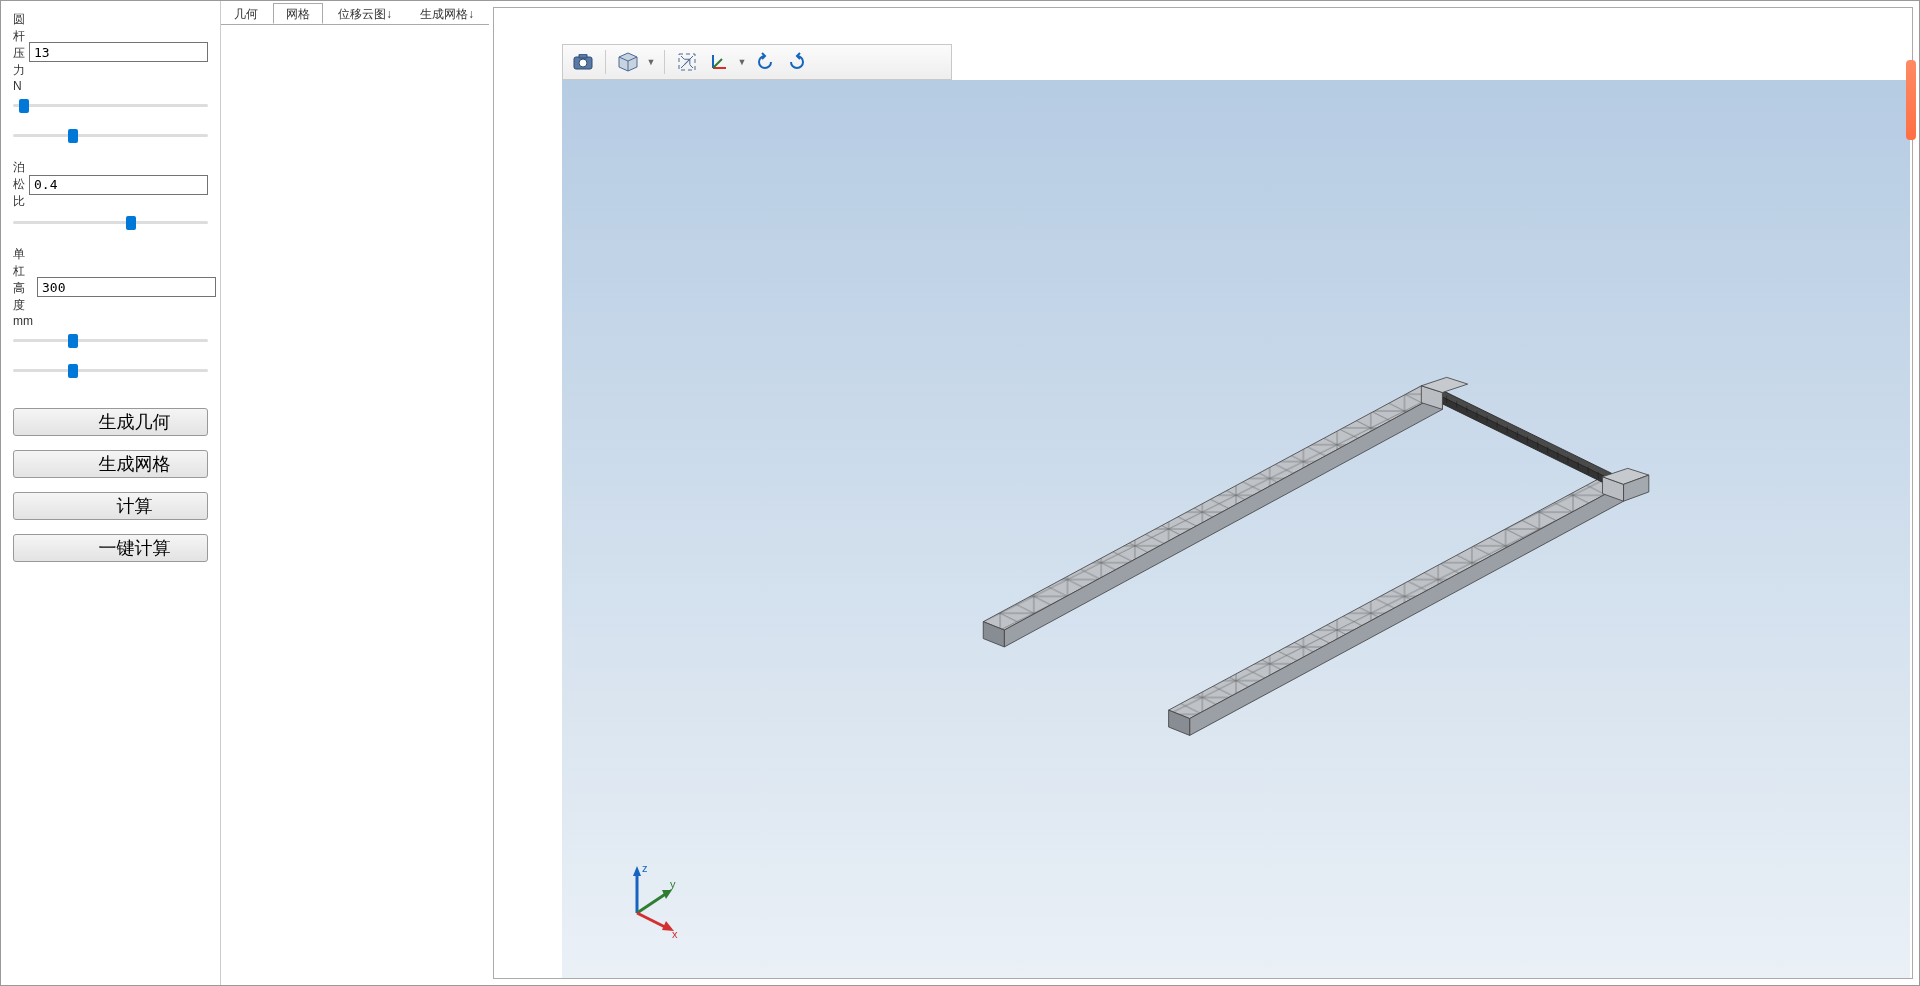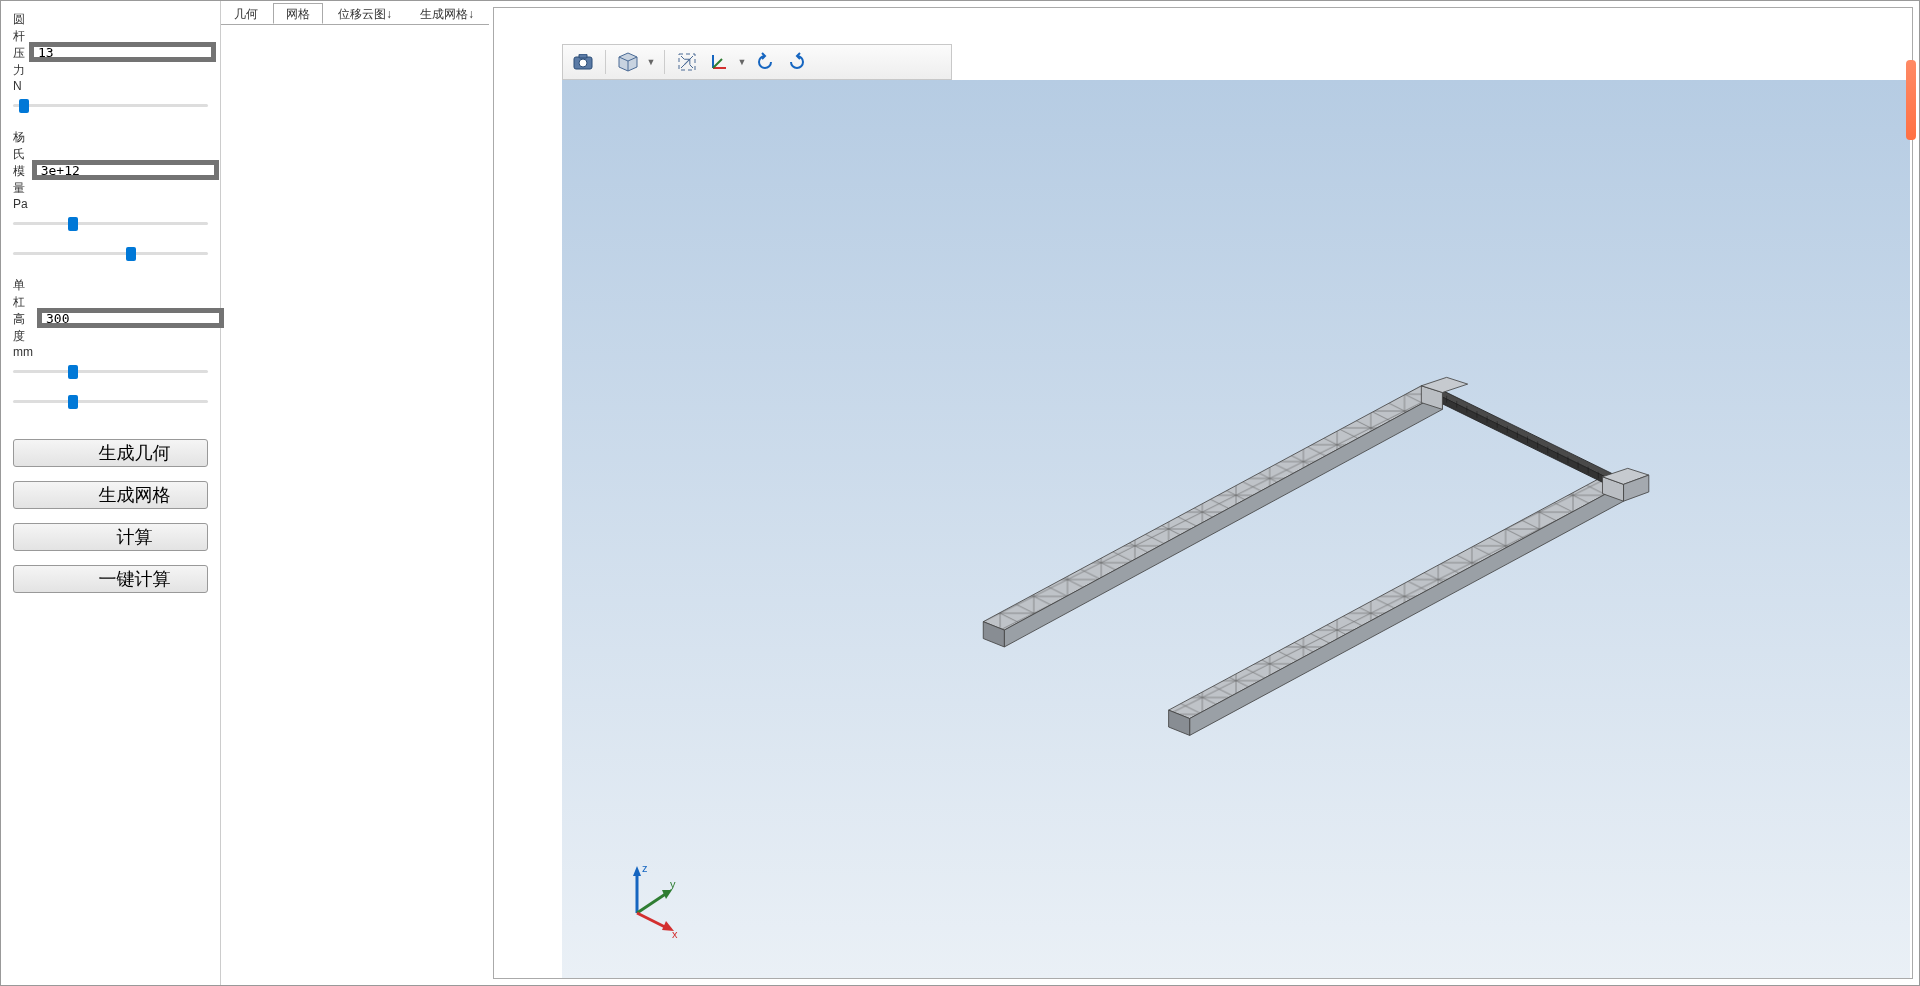--- a/index.html
+++ b/index.html
@@ -22,21 +22,21 @@
     gap: 4px;
   }
   .param-row { display: flex; align-items: center; gap: 4px; margin-top: 2px;}
   .param-label { width: 70px; font-size: 12px; color: #333; text-align: left;}
   .param-input {
     flex: 1;
     height: 20px;
     font-size: 13px;
     font-family: "SimSun", monospace;
     padding: 0 4px;
-    border: 5px solid #737373;
+    border: 1px solid #737373;
     background: #fff;
   }
   .slider-row { height: 18px; position: relative; margin-bottom: 8px;}
   .slider-track {
     position: absolute; left: 0; right: 0; top: 7px; height: 3px;
     background: #ddd; border-radius: 2px;
   }
   .slider-thumb {
     position: absolute; top: 2px; width: 10px; height: 14px;
     background: #0078d7; border-radius: 2px;
@@ -124,29 +124,29 @@
 
     <div class="param-row">
       <span class="param-label">圆杆压力N</span>
       <input class="param-input" value="13" style="">
     </div>
     <div class="slider-row">
       <div class="slider-track"></div>
         <div class="slider-thumb" style="left:3%"></div>
     </div>
 
+    <div class="slider-row">
+      <div class="slider-track"></div>
+        <div class="slider-thumb" style="left:28%"></div>
+    </div>
+
     <div class="param-row">
-      <span class="param-label">杨氏模量Pa</span>
-      <input class="param-input" value="3e+12" style="">
-    </div>
-    <div class="slider-row">
-      <div class="slider-track"></div>
-        <div class="slider-thumb" style="left:28%"></div>
-    </div>
-
+      <span class="param-label">泊松比</span>
+      <input class="param-input" value="0.4" style="">
+    </div>
     <div class="slider-row">
       <div class="slider-track"></div>
         <div class="slider-thumb" style="left:58%"></div>
     </div>
 
     <div class="param-row">
       <span class="param-label">单杠高度mm</span>
       <input class="param-input" value="300" style="">
     </div>
     <div class="slider-row">

